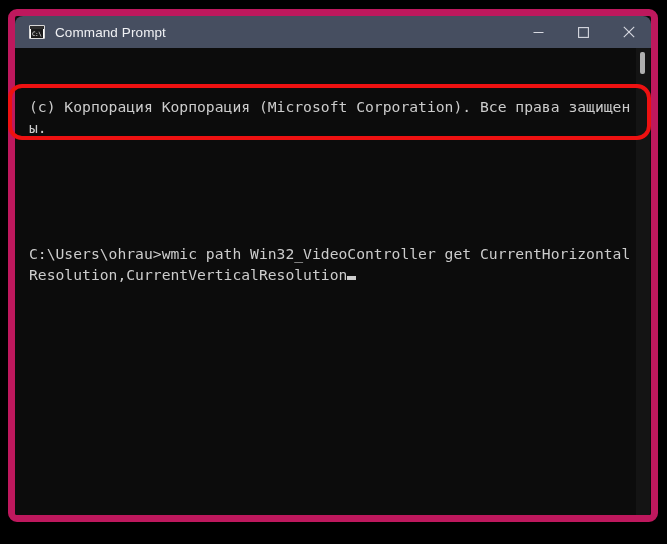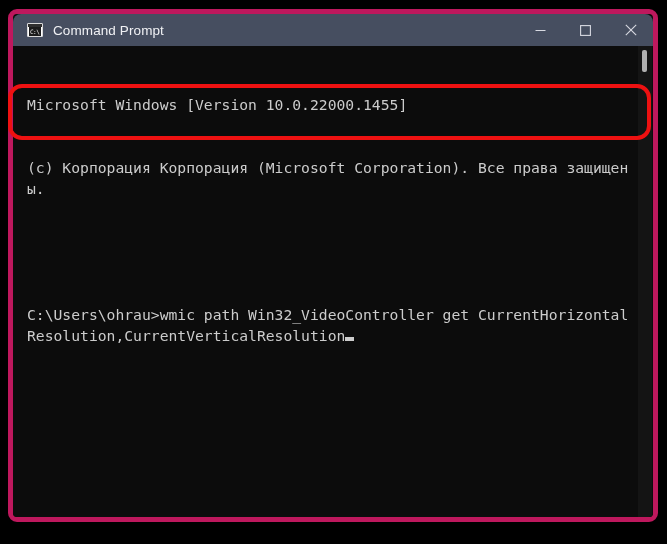--- a/index.html
+++ b/index.html
@@ -23,21 +23,21 @@
 
   
   #console-window {
     position: absolute;
     left: 8px;
     top: 9px;
     width: 650px;
     height: 513px;
     border-radius: 9px;
     background: #0c0c0c;
-    border: 5px solid #be185d;
+    border: 7px solid #be185d;
     box-sizing: border-box;
     overflow: hidden;
     box-shadow: 0 2px 10px rgba(0,0,0,0.75);
   }
 
   
   #title-bar {
     position: relative;
     height: 32px;
     background: #464e60;
@@ -208,21 +208,20 @@
             <line x1="11.2" y1="0.8" x2="0.8" y2="11.2" stroke="#d8dae2" stroke-width="1.1"></line>
           </svg>
         </div>
 
       </div>
     </div>
 
     <div id="terminal">
 
       <div id="terminal-text">
-        <span class="term-line">Microsoft Windows [Version 10.0.22000.1455]</span>
         <span class="term-line">(c) Корпорация Корпорация (Microsoft Corporation). Все права защищены.</span>
         <span class="term-line"></span>
         <span class="term-line"><span>C:\Users\ohrau&gt;</span><span>wmic path Win32_VideoController get CurrentHorizontalResolution,CurrentVerticalResolution</span><span class="cursor-block"></span></span>
       </div>
 
       <div id="scrollbar-track">
         <div id="scrollbar-thumb"></div>
       </div>
 
     </div>

